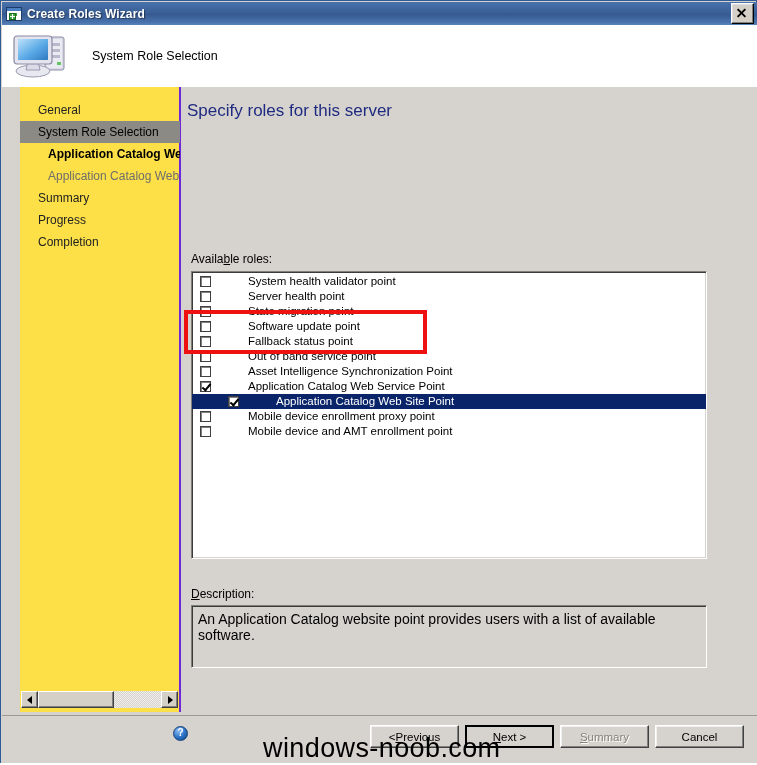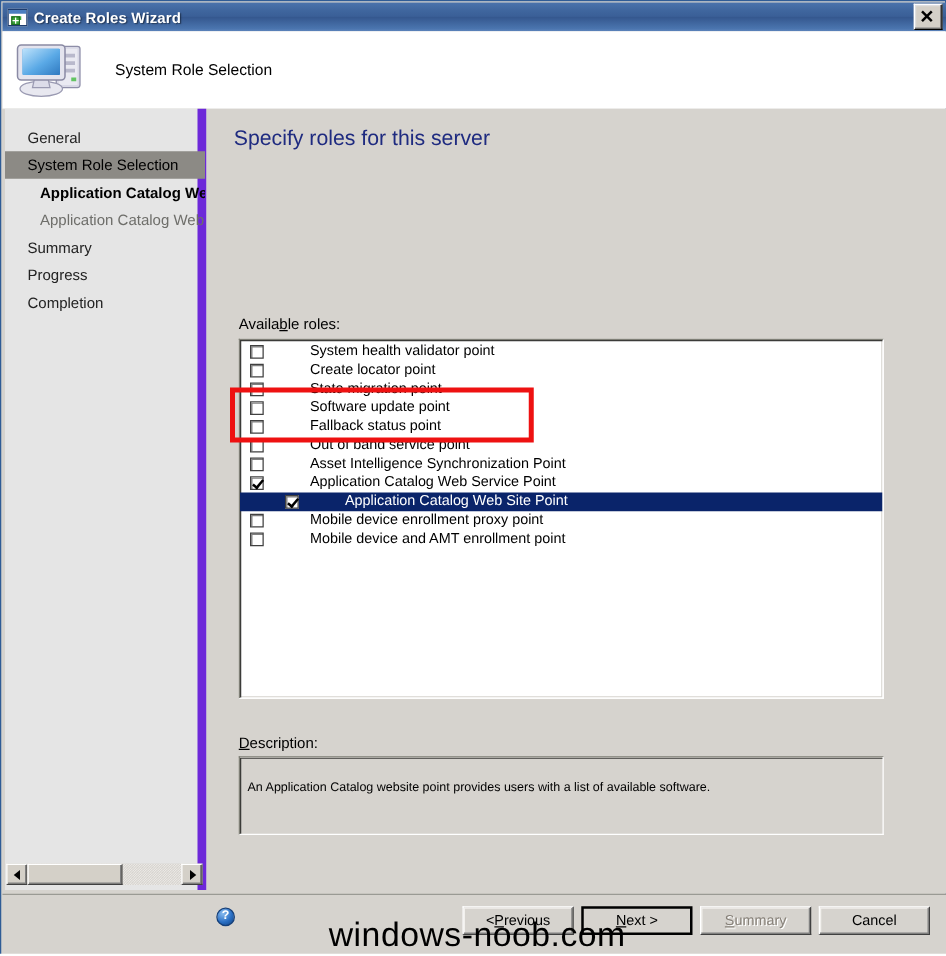--- a/index.html
+++ b/index.html
@@ -140,24 +140,24 @@
     position: absolute;
     left: 1px; top: 86px;
     width: 755px; height: 628px;
     background: #d6d3ce;
     box-sizing: border-box;
   }
 
   
   .nav-panel {
     position: absolute;
-    left: 2px; top: 0px;
+    left: 18px; top: 0px;
     width: 161px; height: 625px;
-    background: #e5e5e5;
-    border-right: 7px solid #6d28d9;
+    background: #fde047;
+    border-right: 2px solid #6d28d9;
     box-sizing: border-box;
   }
   .nav-list {
     position: absolute;
     left: 0; top: 12px;
     width: 160px;
   }
   .nav-item {
     height: 22px;
     line-height: 22px;
@@ -311,22 +311,22 @@
   
   .desc-box {
     position: absolute;
     left: 17px; top: 518px;
     width: 516px; height: 63px;
     background: #d6d3ce;
     border: 1px solid;
     border-color: #7f7f76 #ffffff #ffffff #7f7f76;
     box-shadow: inset 1px 1px 0 #3b3b38, inset -1px -1px 0 #d6d3ce;
     box-sizing: border-box;
-    padding: 19px 6px;
-    font-size: 10px;
+    padding: 5px 6px;
+    font-size: 14px;
     color: #000000;
   }
 
   
   .footer {
     position: absolute;
     left: 1px; top: 714px;
     width: 755px; height: 49px;
     background: #d6d3ce;
     border-top: 1px solid #9a9a94;
@@ -480,21 +480,21 @@
 
         <div class="field-label label-roles"><span>Availa</span><span class="acc">b</span><span>le roles:</span></div>
 
         <div class="roles-box">
           <div class="role-row">
             <span class="cb"></span>
             <span class="role-label">System health validator point</span>
           </div>
           <div class="role-row">
             <span class="cb"></span>
-            <span class="role-label">Create locator point</span>
+            <span class="role-label">Server health point</span>
           </div>
           <div class="role-row">
             <span class="cb"></span>
             <span class="role-label">State migration point</span>
           </div>
           <div class="role-row">
             <span class="cb"></span>
             <span class="role-label">Software update point</span>
           </div>
           <div class="role-row">

